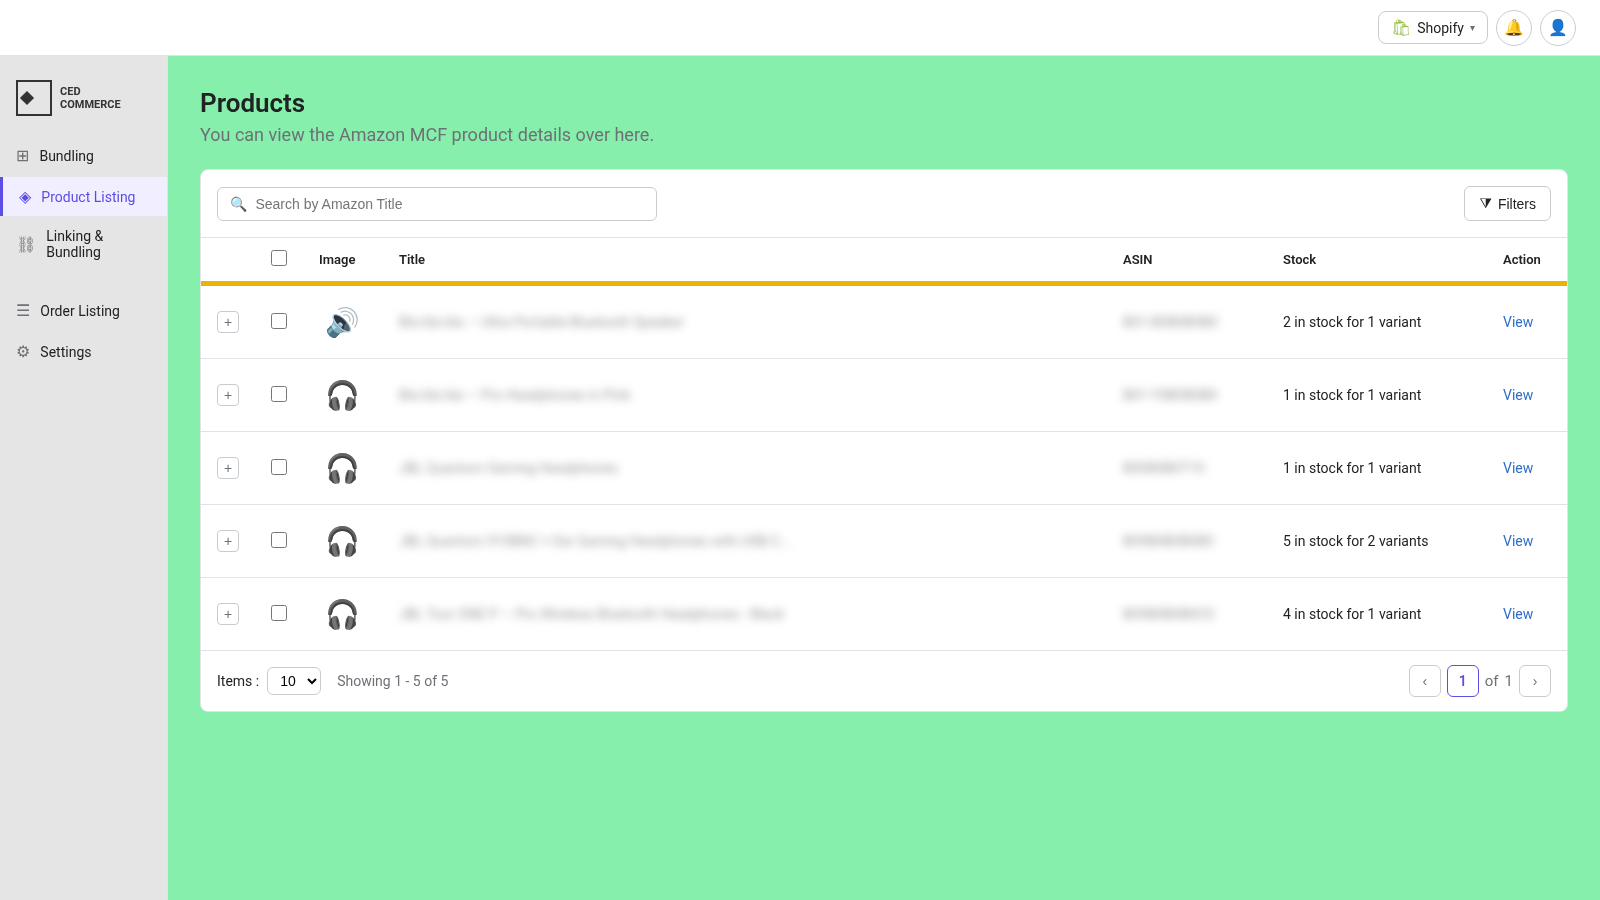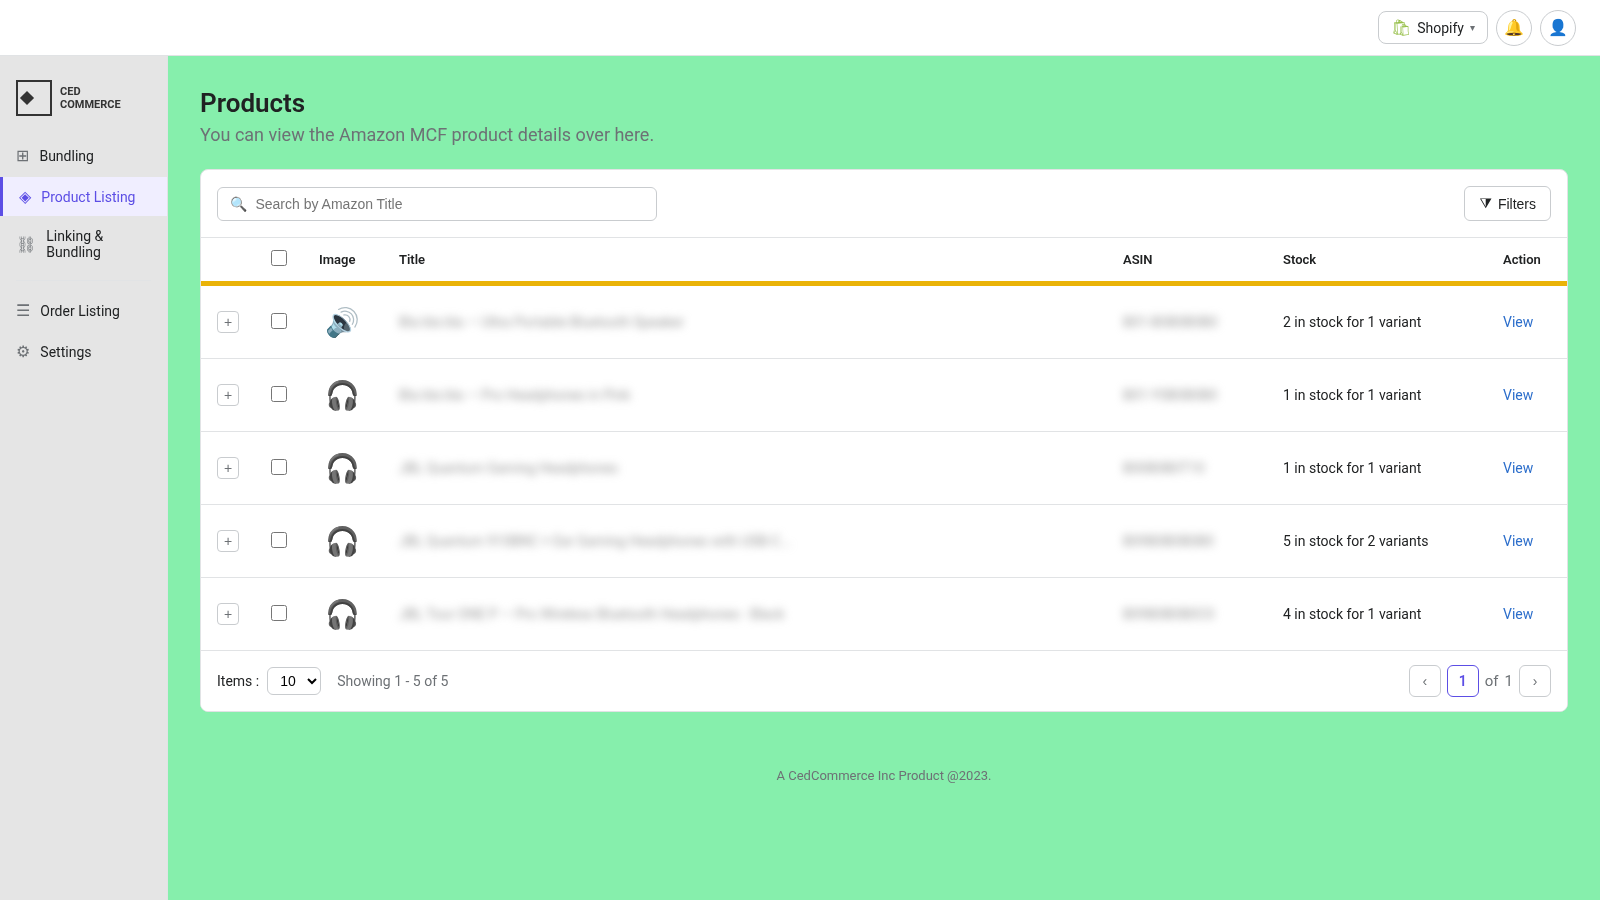--- a/index.html
+++ b/index.html
@@ -399,17 +399,14 @@
         <div class="page-nav">
           <button class="page-nav-btn">‹</button>
           <div class="page-num">1</div>
           <span class="page-of">of</span>
           <span class="page-of">1</span>
           <button class="page-nav-btn">›</button>
         </div>
       </div>
     </div>
 
-    <div class="footer">
-      <span>A CedCommerce Inc Product @2023.</span>
-    </div>
   </main>
 </div>
 
 </body></html>

